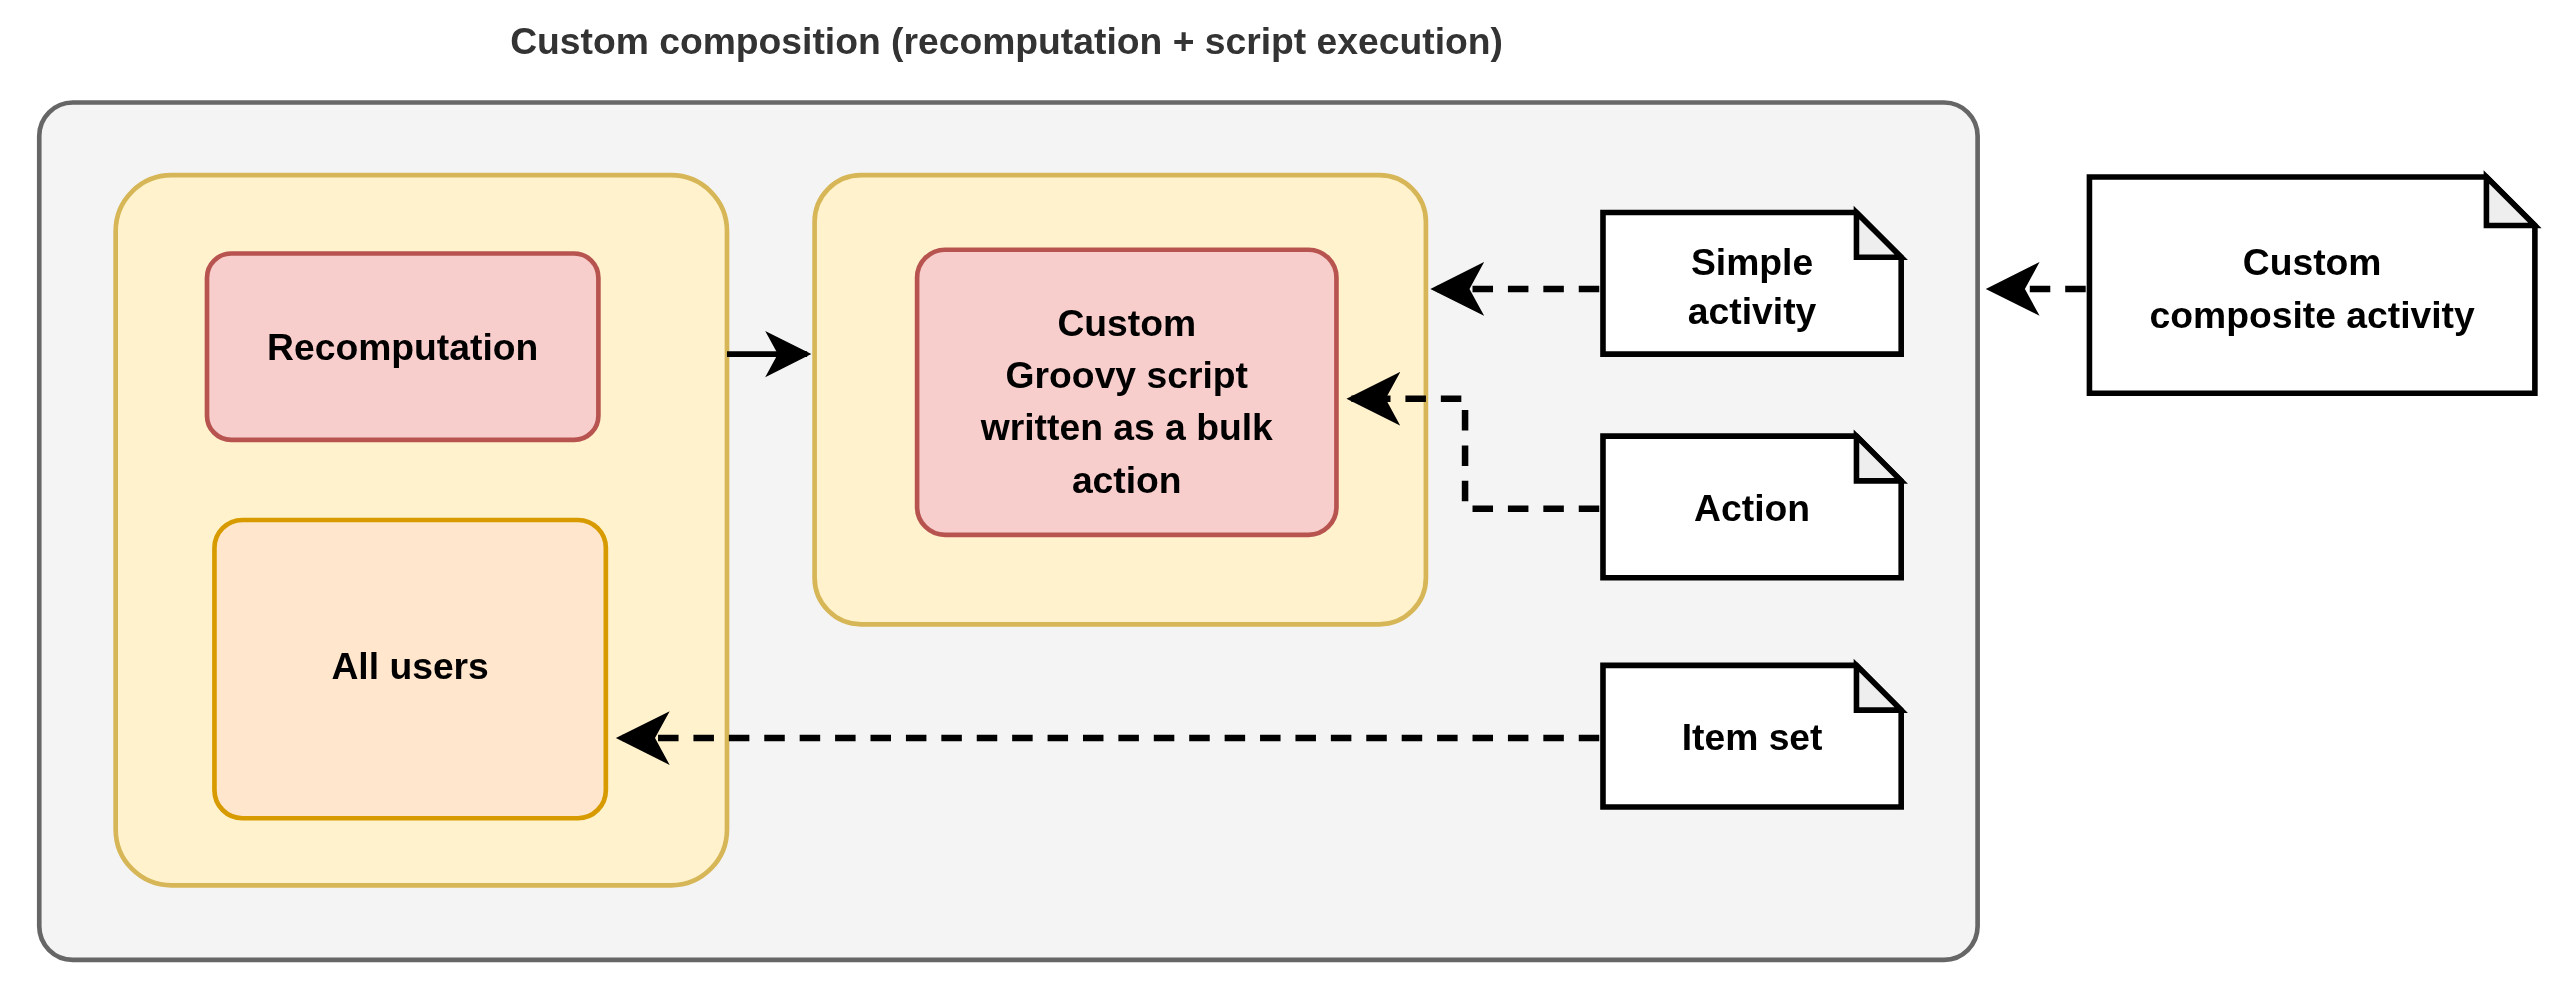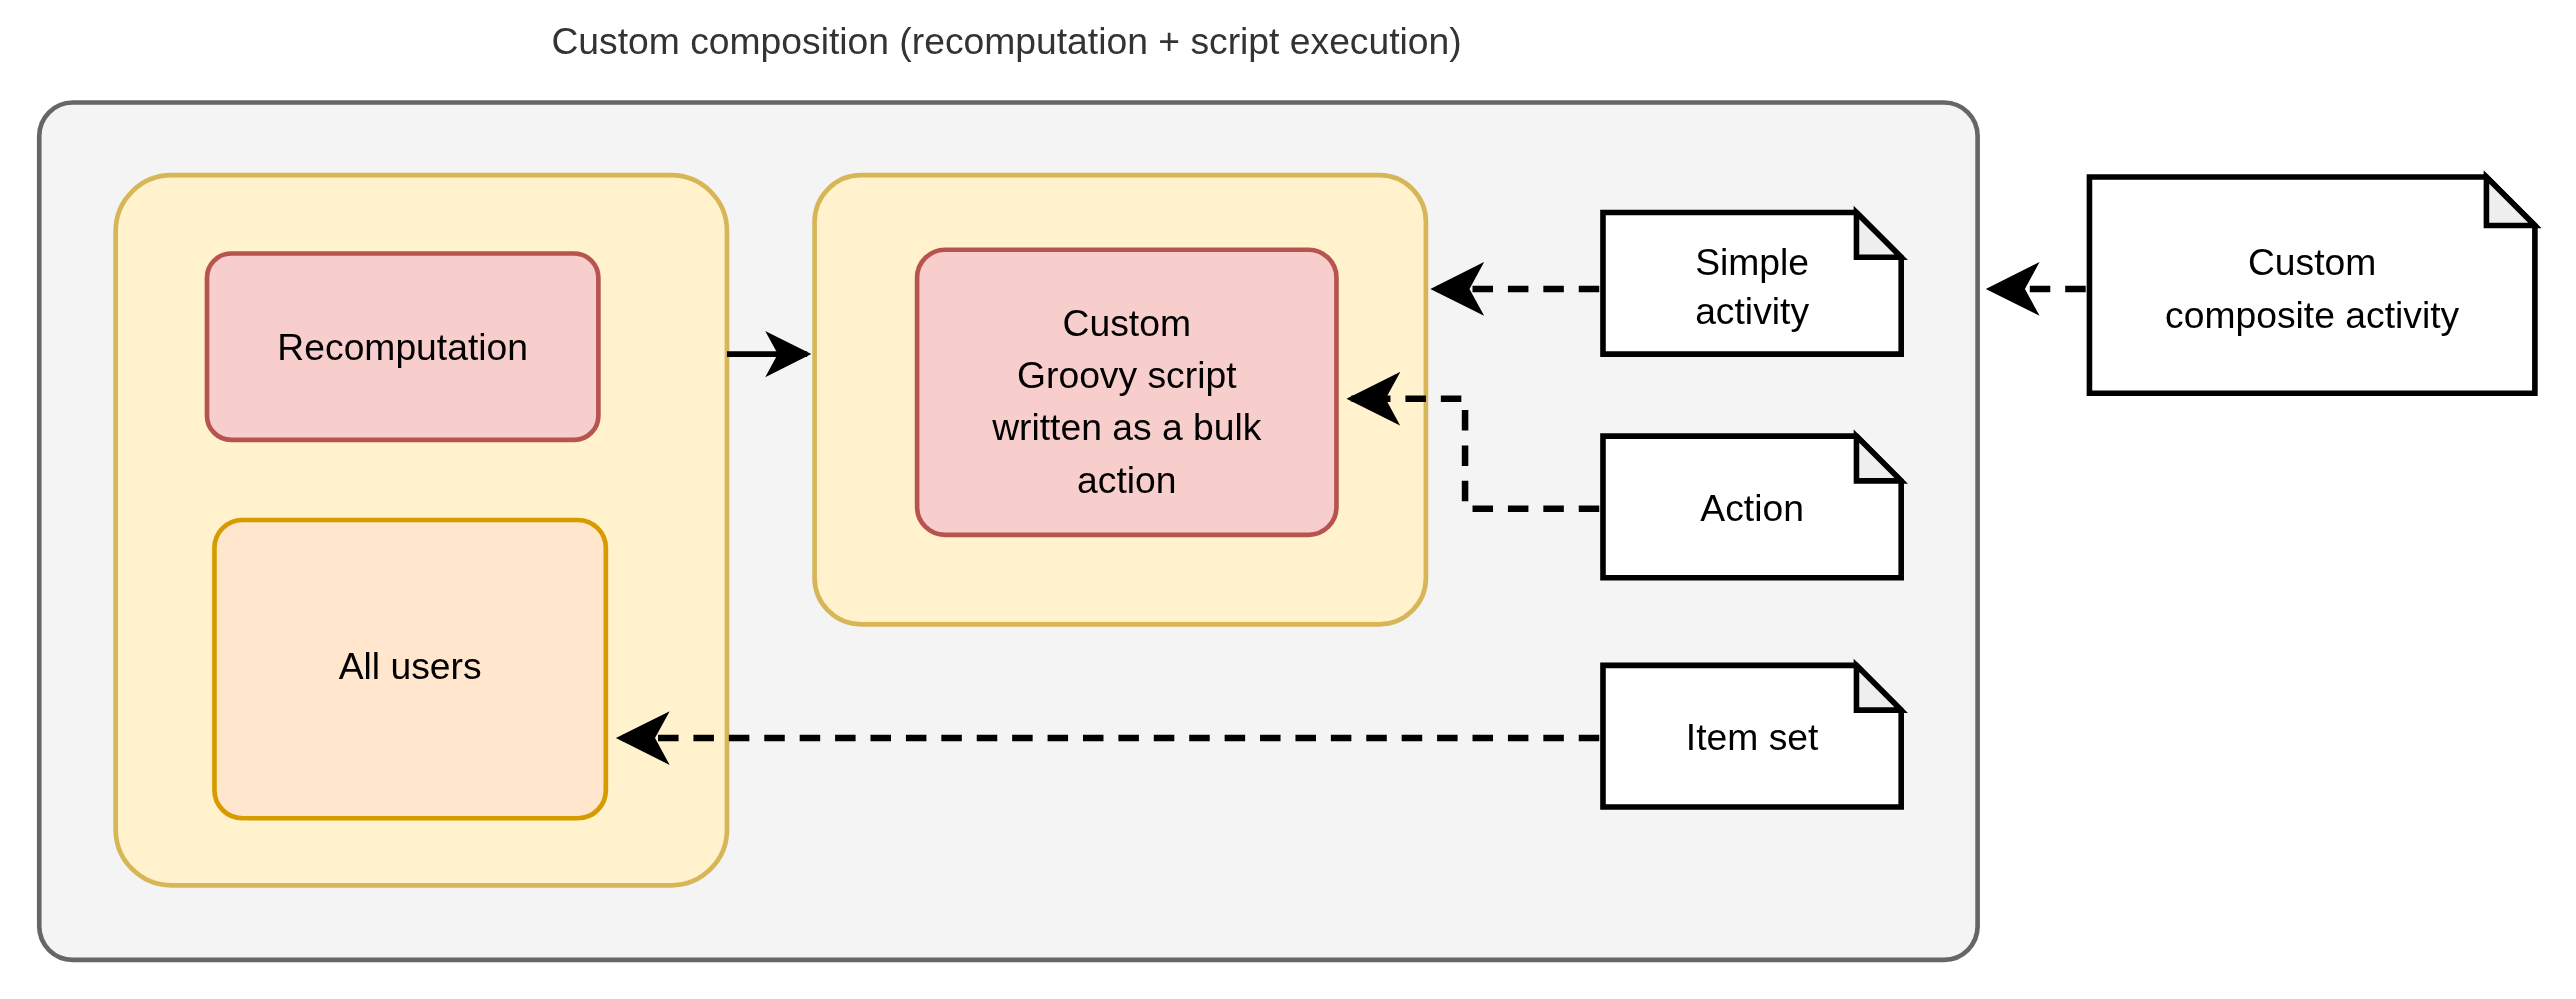--- a/index.html
+++ b/index.html
@@ -9,20 +9,21 @@
   }
   body {
     font-family: "Liberation Sans", sans-serif;
   }
   #stage {
     position: relative;
     width: 2576px;
     height: 999px;
     background: #ffffff;
     overflow: hidden;
+    font-weight: bold;
   }
   #diagram-svg {
     position: absolute;
     left: 0;
     top: 0;
     width: 2576px;
     height: 999px;
     display: block;
   }
   .node-text {

